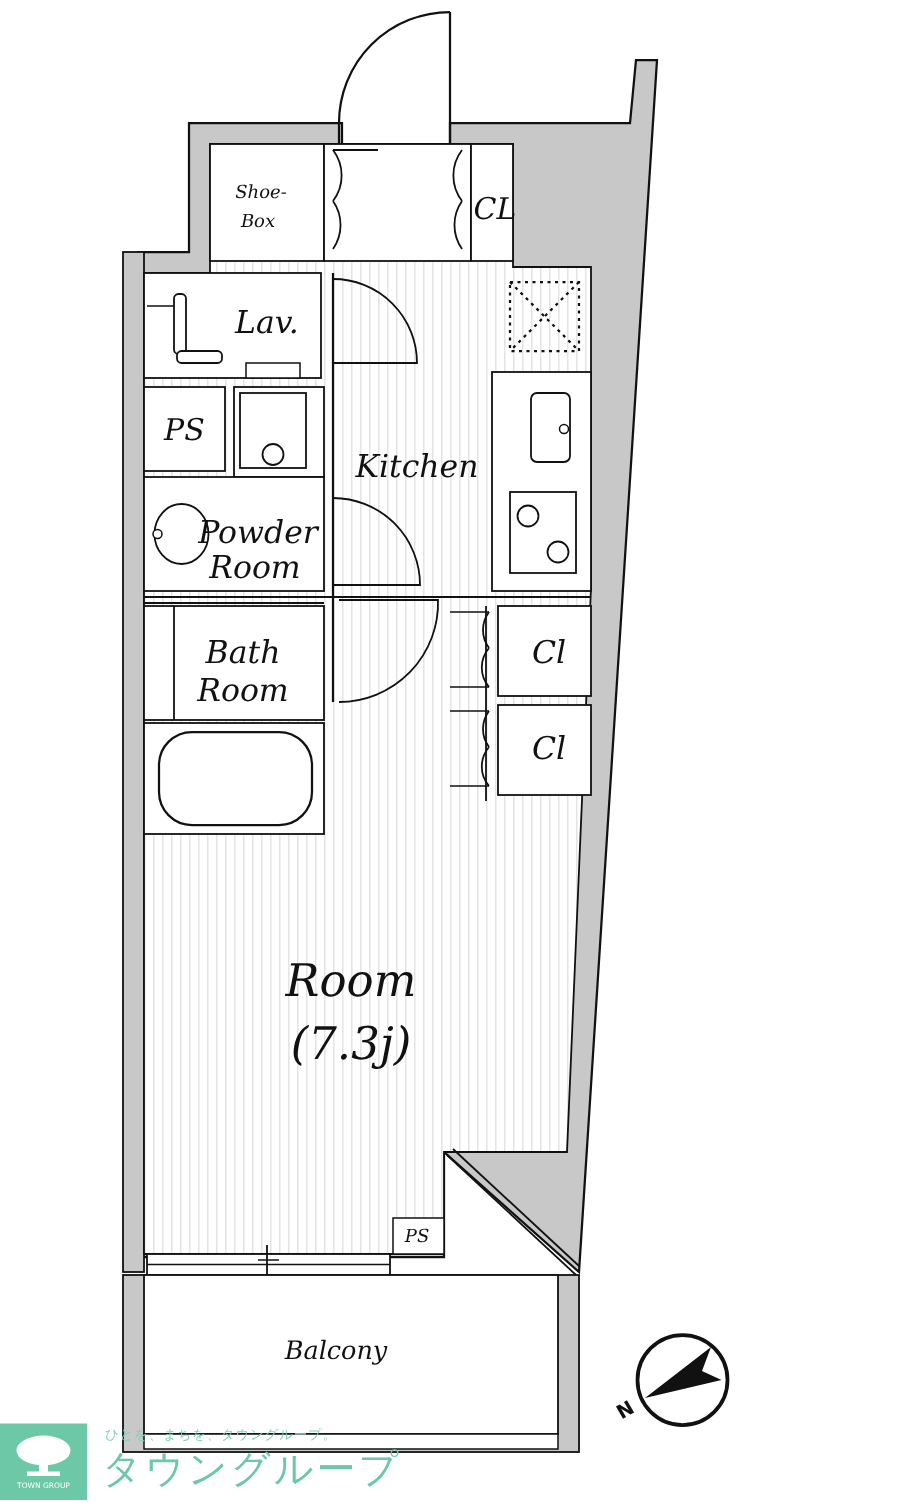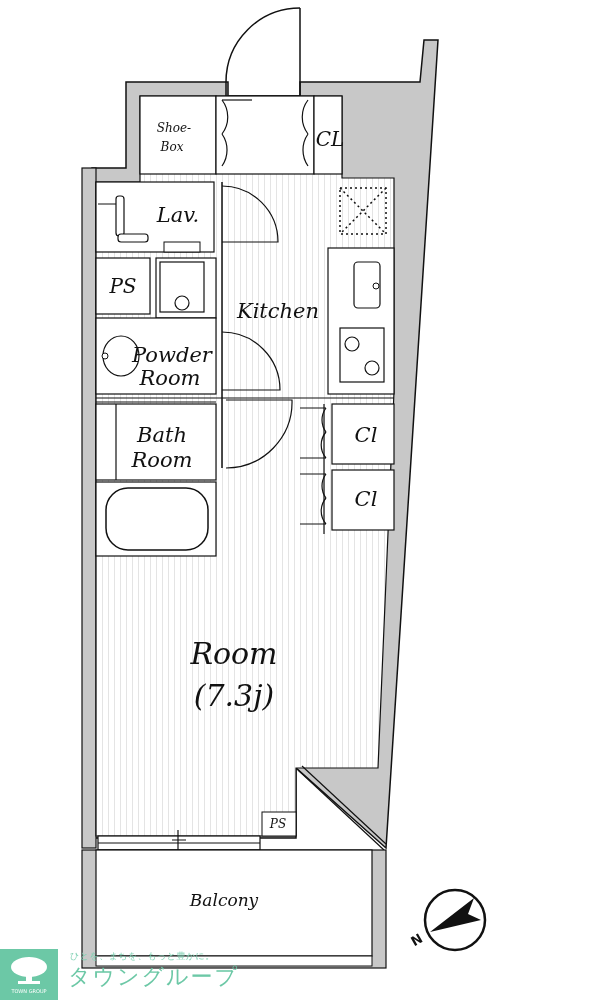--- a/index.html
+++ b/index.html
@@ -1,21 +1,21 @@
 <!DOCTYPE html>
 <html><head>
 <meta charset="utf-8">
 <style>
   html, body { margin: 0; padding: 0; background: #ffffff; }
   body { width: 600px; height: 1002px; position: relative; overflow: hidden; }
   svg { position: absolute; left: 0; top: 0; }
   .lbl { font-family: "DejaVu Serif", "Liberation Serif", serif; font-style: italic; fill: #111; }
   .logo-box { position: absolute; left: 0; top: 949px; width: 58px; height: 51px; background: #6cc8a6; }
   .logo-tag { position: absolute; left: 70px; top: 950px; font-family: "DejaVu Sans", sans-serif; font-size: 9px; color: #7fd1b3; letter-spacing: 0.5px; }
-  .logo-name { position: absolute; left: 68px; top: 962px; font-family: "DejaVu Sans", sans-serif; font-size: 22px; color: #6cc8a6; letter-spacing: 2px; }
+  .logo-name { position: absolute; left: 68px; top: 962px; font-family: "DejaVu Sans", sans-serif; font-size: 26px; color: #6cc8a6; letter-spacing: 2px; }
   .logo-sub { position: absolute; left: 0; top: 988px; width: 58px; text-align: center; font-family: "DejaVu Sans", sans-serif; font-size: 5px; color: #fff; }
 </style>
 </head>
 <body>
 
 <svg width="600" height="1002" viewBox="0 0 600 1002">
   <defs>
     <pattern id="stripes" width="6" height="10" patternUnits="userSpaceOnUse">
       <rect width="6" height="10" fill="#ffffff"></rect>
       <line x1="0.5" y1="0" x2="0.5" y2="10" stroke="#e4e4e4" stroke-width="1"></line>
@@ -163,14 +163,14 @@
 </svg>
 
 <div class="logo-box">
   <svg width="58" height="40" viewBox="0 0 58 40">
     <ellipse cx="29" cy="18" rx="18" ry="10" fill="#fff"></ellipse>
     <rect x="26" y="22" width="6" height="12" fill="#fff"></rect>
     <rect x="18" y="32" width="22" height="3" fill="#fff"></rect>
   </svg>
 </div>
 <div class="logo-sub">TOWN GROUP</div>
-<div class="logo-tag">ひとを、まちを、もっと豊かに。</div>
+<div class="logo-tag">ひとを、まちを、タウングループ。</div>
 <div class="logo-name">タウングループ</div>
 
 </body></html>

